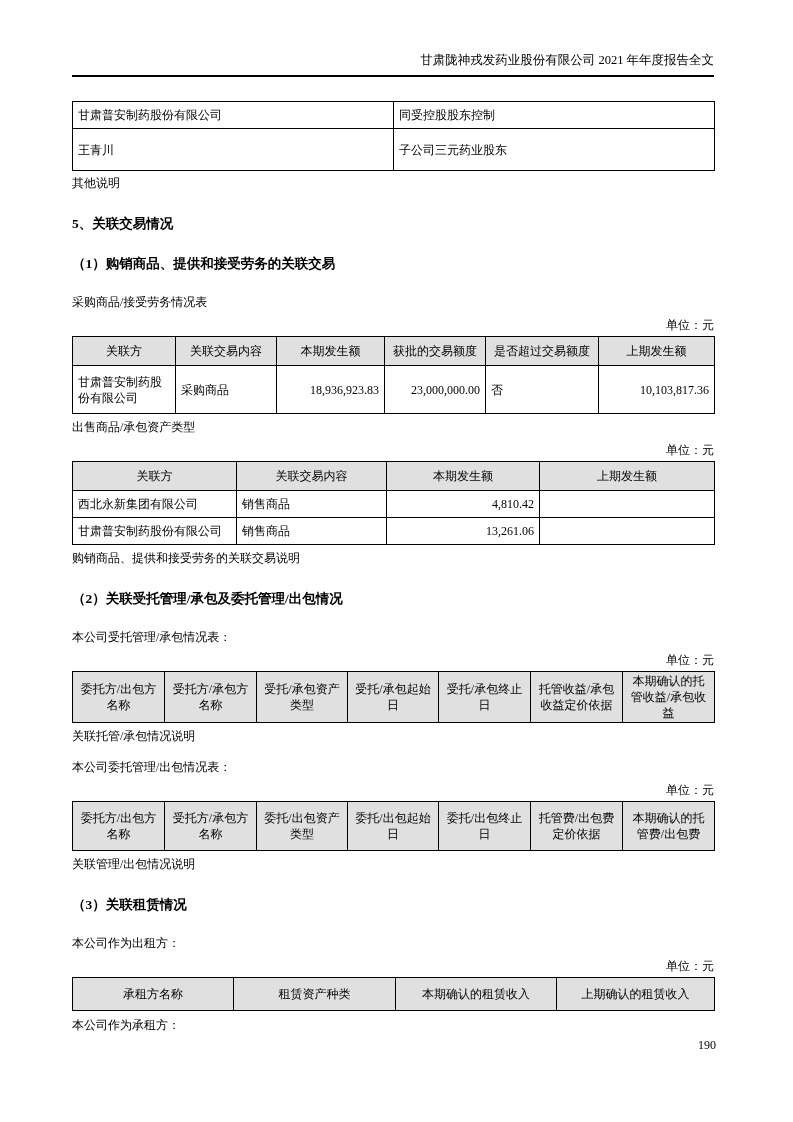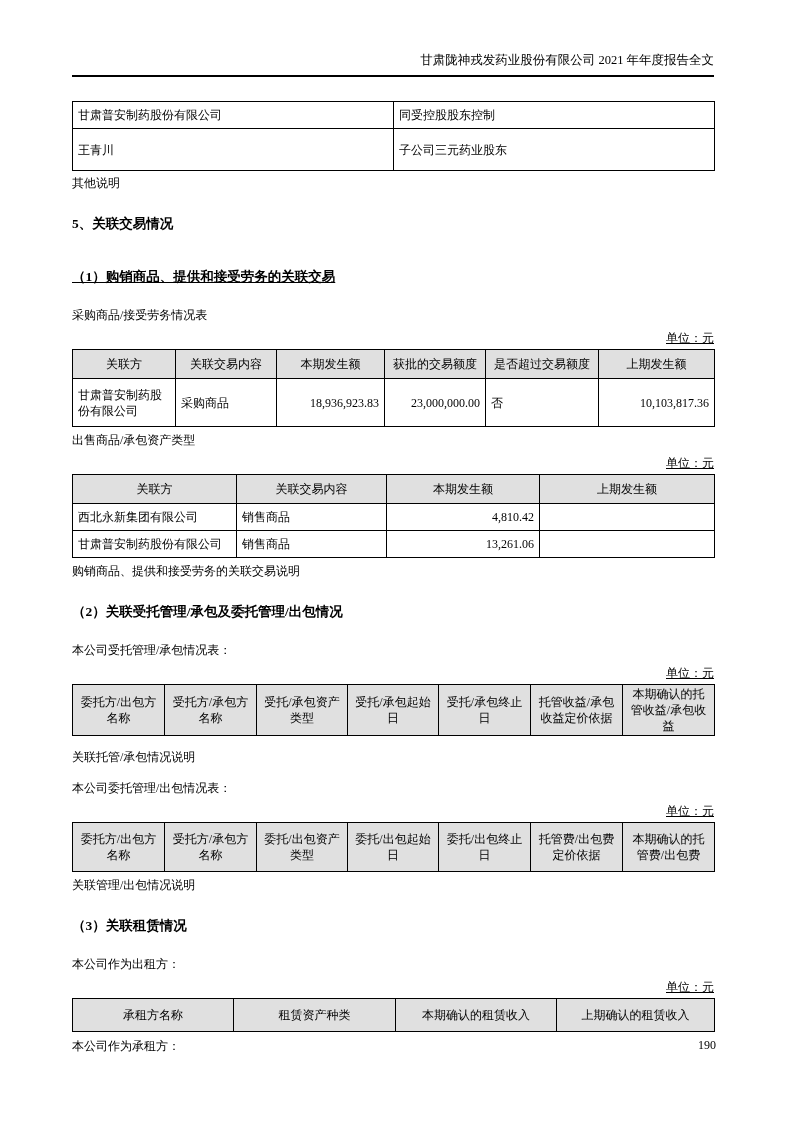--- a/index.html
+++ b/index.html
@@ -16,21 +16,21 @@
     font-size: 12.5px; line-height: 16px;
     padding-bottom: 7px; border-bottom: 2px solid #000;
   }
 
   table { border-collapse: collapse; table-layout: fixed; width: 642px; font-size: 12px; }
   td { border: 1px solid #000; padding: 1px 5px; vertical-align: middle; line-height: 16px; overflow: hidden; font-family: Liberation Serif, serif; }
   td.th { background: #e0e0e0; text-align: center; }
   td.num { text-align: right; }
 
   .caption { font-size: 12px; line-height: 15px; }
-  .unit { font-size: 12px; line-height: 15px; text-align: right; text-decoration: underline; }
+  .unit { font-size: 12px; line-height: 15px; text-align: right; }
   .sec-title { font-size: 13.5px; font-weight: bold; line-height: 18px; }
 
   .pageno { position: absolute; top: 1038px; right: 77px; font-size: 12px; }
 </style>
 </head>
 <body>
 
 <div class="page">
 
   <div class="doc-header">甘肃陇神戎发药业股份有限公司 2021 年年度报告全文</div>
@@ -49,21 +49,21 @@
       <td>王青川</td>
       <td>子公司三元药业股东</td>
     </tr>
   </tbody>
     </table>
 
   <div class="caption" style="margin-top:5px;">其他说明</div>
 
   <div class="sec-title" style="margin-top:24px;">5、关联交易情况</div>
 
-  <div class="sec-title" style="margin-top:35px;text-decoration:underline;">（1）购销商品、提供和接受劳务的关联交易</div>
+  <div class="sec-title" style="margin-top:22px;">（1）购销商品、提供和接受劳务的关联交易</div>
 
   <div class="caption" style="margin-top:22px;">采购商品/接受劳务情况表</div>
   <div class="unit" style="margin-top:8px;">单位：元</div>
 
   <table style="margin-top:3px;">
     <colgroup>
       <col style="width:103px;">
         <col style="width:101px;">
         <col style="width:108px;">
       <col style="width:101px;">
@@ -145,21 +145,21 @@
       <td class="th">受托方/承包方名称</td>
       <td class="th">受托/承包资产类型</td>
       <td class="th">受托/承包起始日</td>
       <td class="th">受托/承包终止日</td>
       <td class="th">托管收益/承包收益定价依据</td>
       <td class="th">本期确认的托管收益/承包收益</td>
     </tr>
   </tbody>
     </table>
 
-  <div class="caption" style="margin-top:14px;">关联托管/承包情况说明</div>
+  <div class="caption" style="margin-top:6px;">关联托管/承包情况说明</div>
 
   <div class="caption" style="margin-top:16px;">本公司委托管理/出包情况表：</div>
   <div class="unit" style="margin-top:8px;">单位：元</div>
 
   <table style="margin-top:3px;">
     <colgroup>
       <col style="width:92px;">
         <col style="width:92px;">
         <col style="width:91px;">
         <col style="width:91px;">

